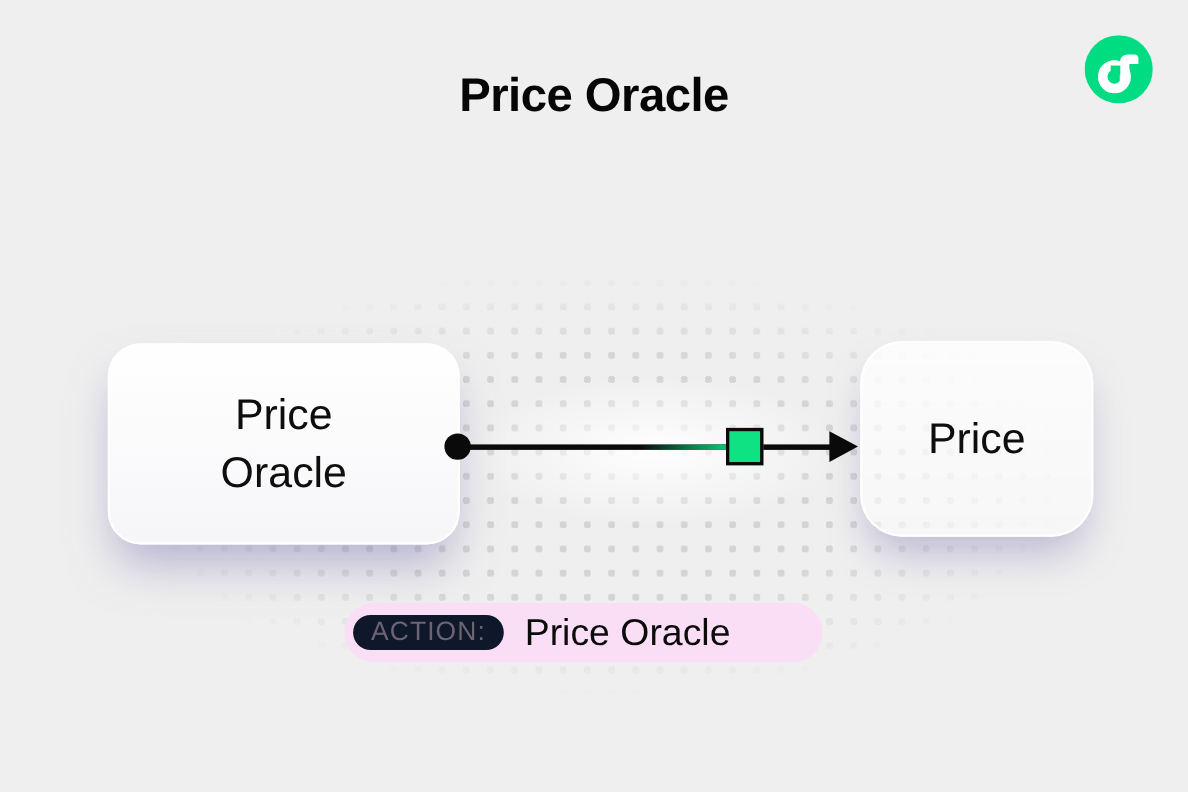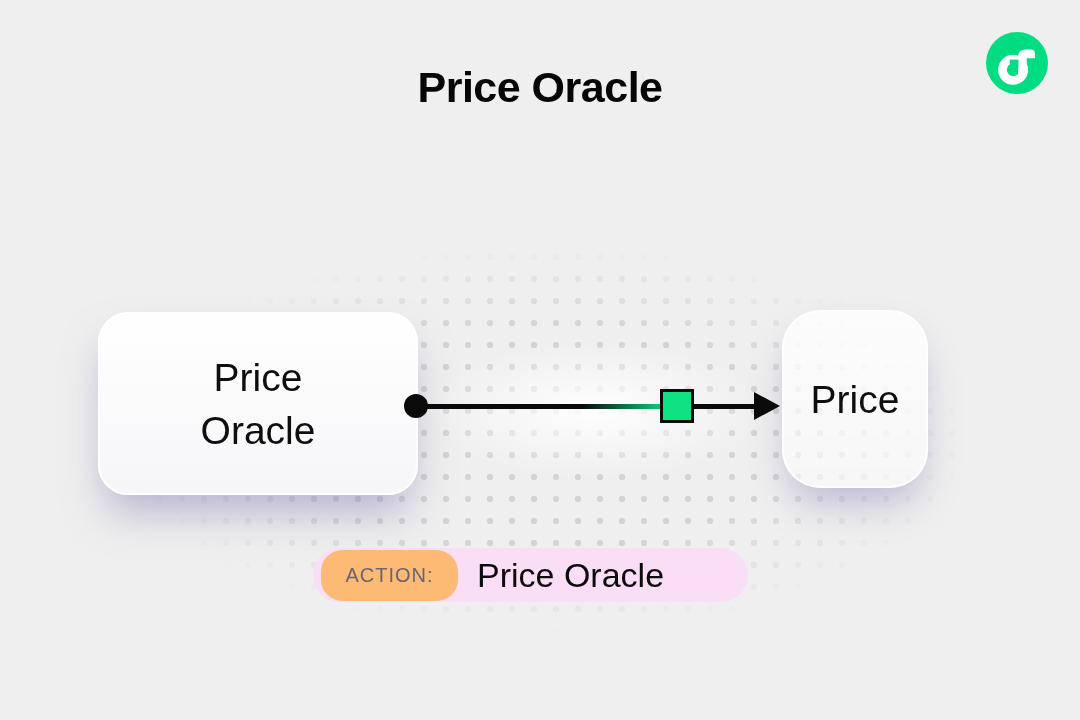--- a/index.html
+++ b/index.html
@@ -80,21 +80,21 @@
   .node-source {
     left: 98px; top: 312px;
     width: 320px; height: 183px;
     border-radius: 30px;
     background: linear-gradient(180deg, #fefefe 10%, #f6f6f9 100%);
     border: 2px solid #ffffff;
     box-shadow: 0 24px 42px -8px rgba(124,118,176,0.50);
   }
   .node-target {
     left: 782px; top: 310px;
-    width: 146px; height: 178px;
+    width: 212px; height: 178px;
     border-radius: 38px;
     background: linear-gradient(180deg, rgba(255,255,255,0.80) 0%, rgba(255,255,255,0.50) 100%);
     border: 2px solid rgba(255,255,255,0.95);
     box-shadow: 0 22px 38px -8px rgba(124,118,176,0.45);
   }
   .node-label {
     font-size: 39px;
     line-height: 53px;
     font-weight: 400;
   }
@@ -151,24 +151,24 @@
     display: flex;
     align-items: center;
     padding-left: 8px;
     gap: 19px;
     z-index: 3;
   }
   .action-badge {
     display: flex;
     align-items: center;
     justify-content: center;
-    width: 137px; height: 51px;
+    width: 137px; height: 32px;
     border-radius: 21.5px;
-    background: #fdba74;
-    font-size: 20px;
+    background: #0f172a;
+    font-size: 24px;
     font-weight: 500;
     letter-spacing: 1px;
     color: #6c6473;
   }
   .action-text {
     font-size: 34px;
     font-weight: 400;
     color: #0c0c0c;
   }
 </style>

